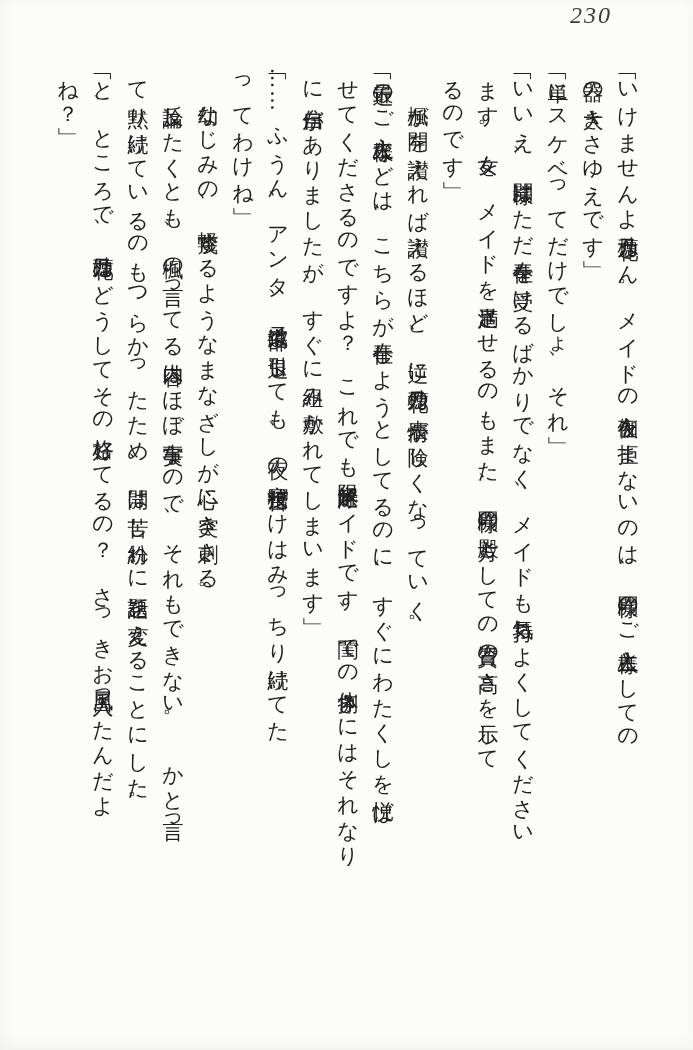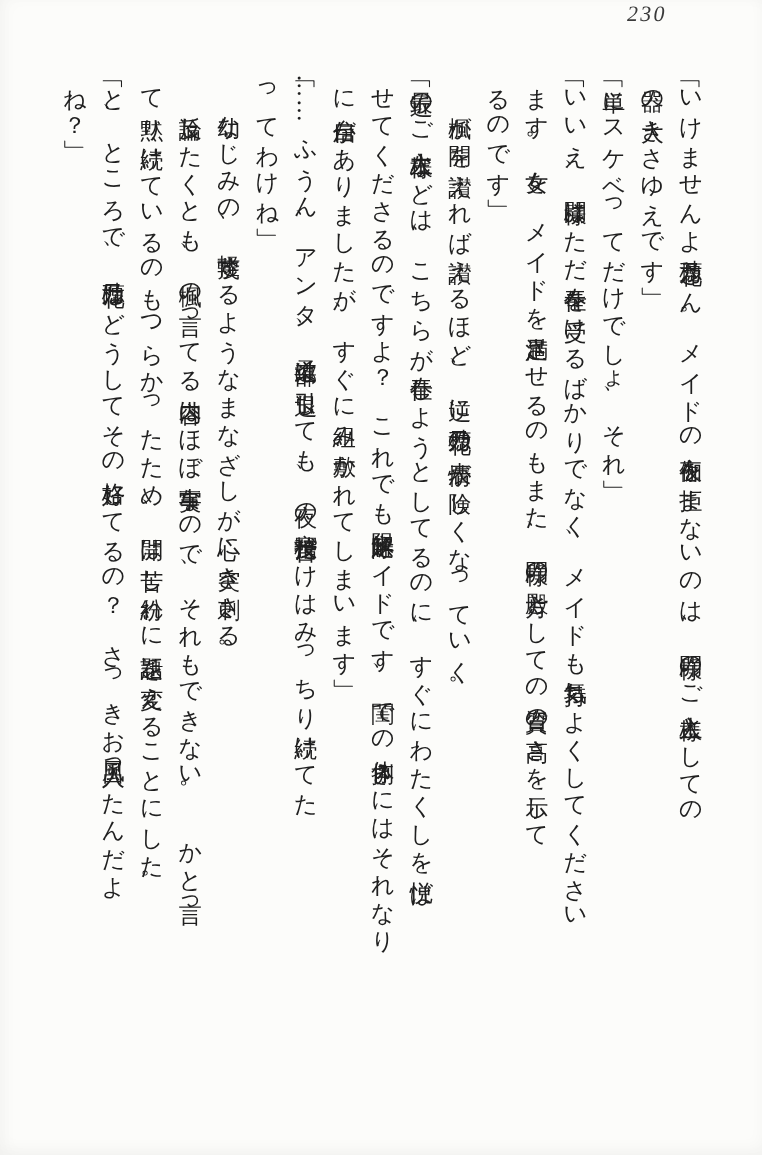--- a/index.html
+++ b/index.html
@@ -15,21 +15,21 @@
     overflow: hidden;
     font-family: "DejaVu Serif", "Liberation Serif", serif;
     box-shadow: inset 0 -6px 14px rgba(0,0,0,0.03), inset 6px 0 14px rgba(0,0,0,0.02);
   }
   .page-number {
     position: absolute;
     top: 2px;
     left: 570px;
     font-family: "Liberation Serif", serif;
     font-style: italic;
-    font-size: 20px;
+    font-size: 24px;
     letter-spacing: 2px;
     color: #3a3a3a;
   }
   .text-area {
     position: absolute;
     top: 66px;
     right: 48px;
     height: 900px;
     writing-mode: vertical-rl;
     -webkit-writing-mode: vertical-rl;

